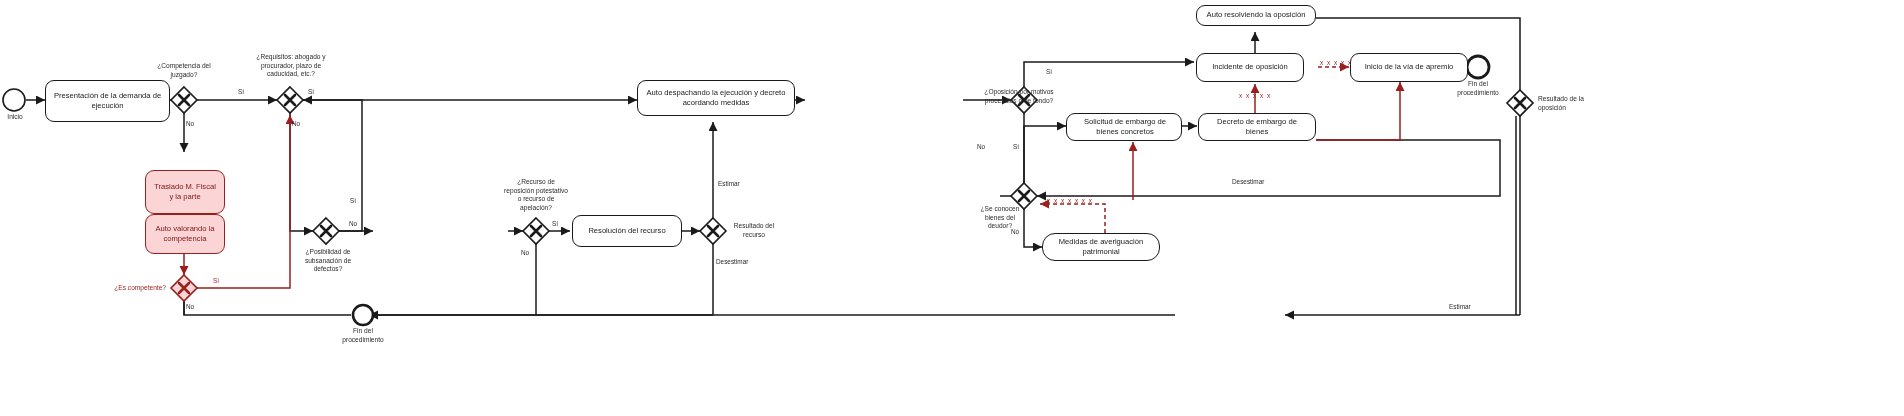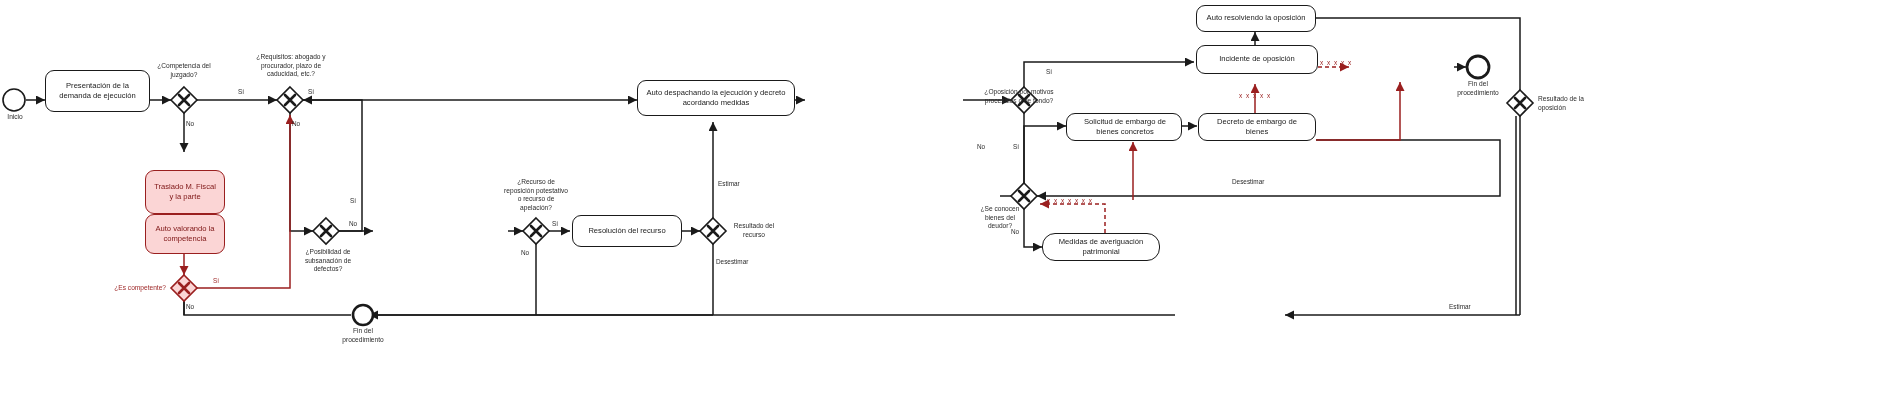--- a/index.html
+++ b/index.html
@@ -146,21 +146,21 @@
       <path d="M708,226 L718,236 M718,226 L708,236"></path>
       <path d="M1019,95 L1029,105 M1029,95 L1019,105"></path>
       <path d="M1019,191 L1029,201 M1029,191 L1019,201"></path>
       <path d="M1515,98 L1525,108 M1525,98 L1515,108"></path>
     </g>
     <g stroke="#9a1f1f" stroke-width="2.6" stroke-linecap="round">
       <path d="M179,283 L189,293 M189,283 L179,293"></path>
     </g>
   </svg>
 
-  <div class="node task" style="left:45px;top:70px;width:105px;height:42px;">
+  <div class="node task" style="left:45px;top:80px;width:125px;height:42px;">
     <span>Presentación de la demanda de ejecución</span>
   </div>
 
   <div class="node task red" style="left:145px;top:152px;width:80px;height:44px;margin-top:18px;">
     <span>Traslado M. Fiscal y la parte</span>
   </div>
 
   <div class="node task red" style="left:145px;top:214px;width:80px;height:40px;">
     <span>Auto valorando la competencia</span>
   </div>
@@ -168,28 +168,31 @@
 
   <div class="node task" style="left:572px;top:215px;width:110px;height:32px;">
     <span>Resolución del recurso</span>
   </div>
 
   <div class="node task" style="left:637px;top:80px;width:158px;height:36px;">
     <span>Auto despachando la ejecución y decreto acordando medidas</span>
   </div>
 
 
-  <div class="node task" style="left:1196px;top:5px;width:120px;height:27px;">
+  <div class="node task" style="left:1196px;top:5px;width:120px;height:21px;">
     <span>Auto resolviendo la oposición</span>
   </div>
 
-  <div class="node task" style="left:1196px;top:45px;width:122px;height:29px;">
+  <div class="node task" style="left:1196px;top:53px;width:108px;height:29px;">
     <span>Incidente de oposición</span>
   </div>
 
+  <div class="node task" style="left:1350px;top:53px;width:118px;height:29px;">
+    <span>Inicio de la vía de apremio</span>
+  </div>
 
   <div class="node task" style="left:1066px;top:113px;width:116px;height:28px;padding-left:8px;">
     <span>Solicitud de embargo de bienes concretos</span>
   </div>
 
   <div class="node task" style="left:1198px;top:113px;width:118px;height:28px;">
     <span>Decreto de embargo de bienes</span>
   </div>
 
   <div class="node task" style="left:1042px;top:233px;width:118px;height:28px;border-radius:13px;">

